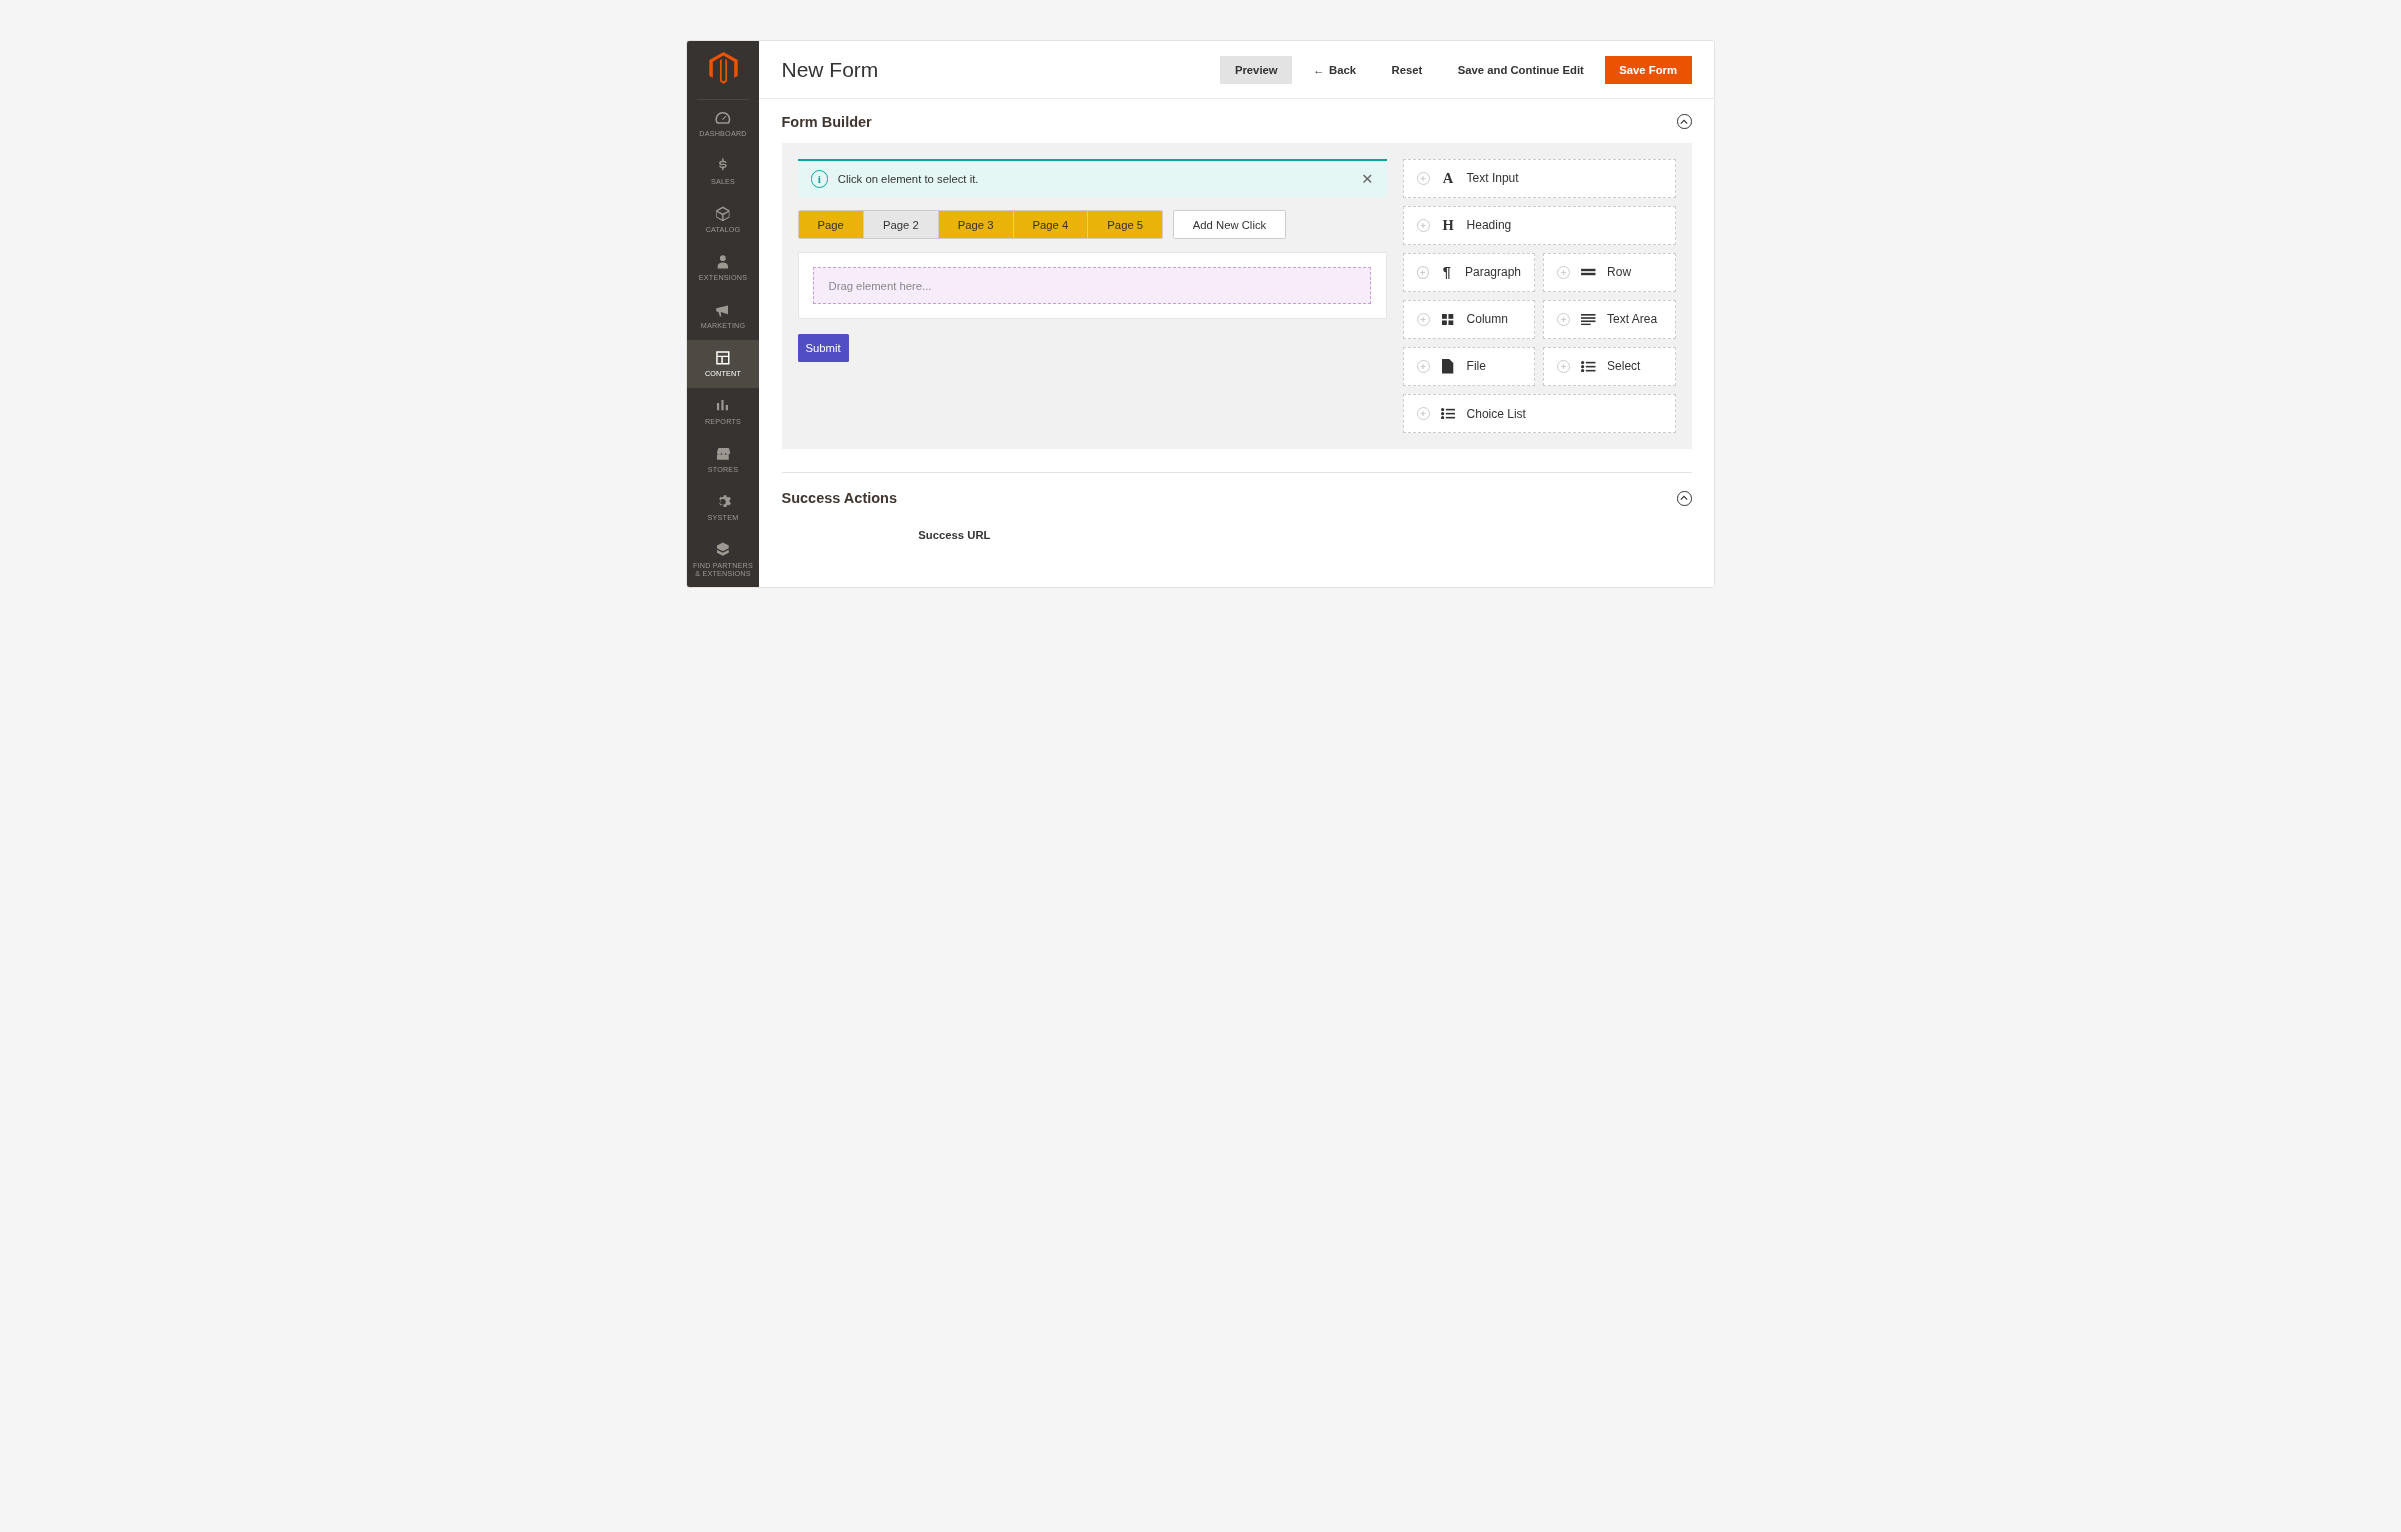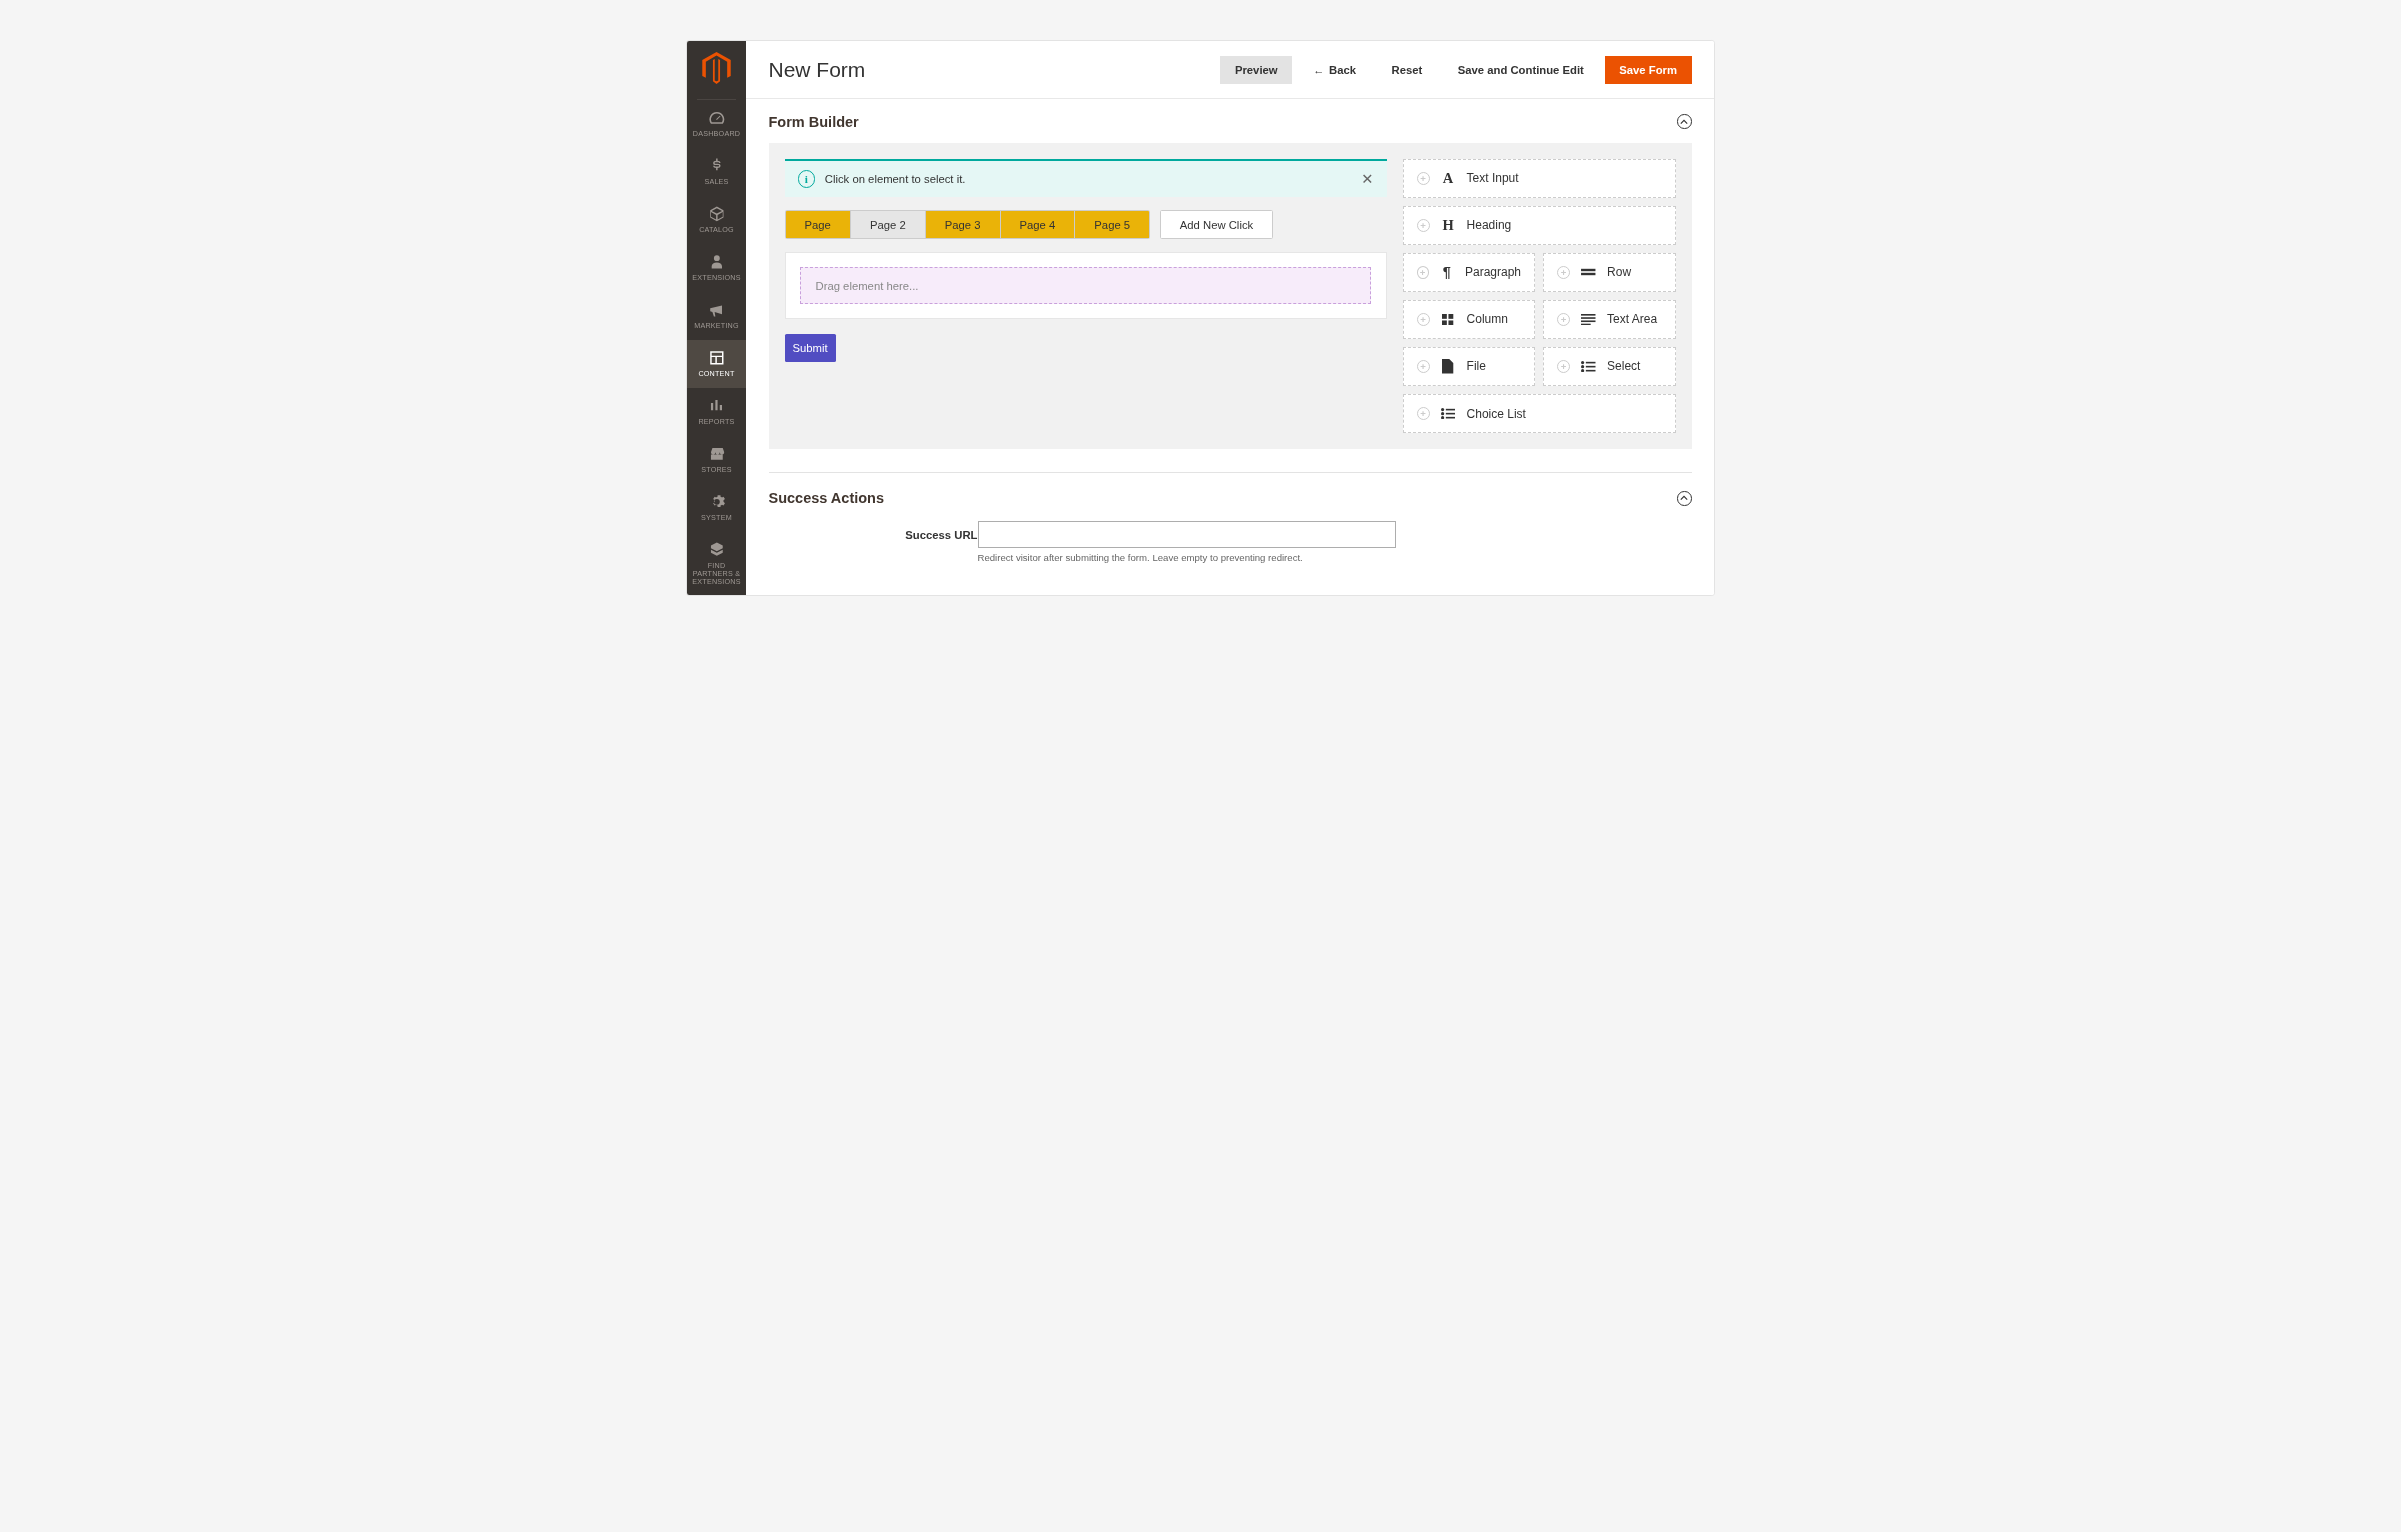--- a/index.html
+++ b/index.html
@@ -1,19 +1,19 @@
 <!DOCTYPE html>
 <html style="font-size:13px"><head>
 <meta charset="utf-8">
 <style>
 * { box-sizing: border-box; margin: 0; padding: 0; }
 body { font-family: -apple-system, BlinkMacSystemFont, "Segoe UI", Helvetica, Arial, sans-serif; background: #f5f5f5; padding: 40px; }
 .app { display: flex; max-width: 1029px; margin: 0 auto; border: 0.8px solid #e3e3e3; border-radius: 3.2px; overflow: hidden; background: #fff; }
 
-.sidebar { width: 59px; background: #373330; display: flex; flex-direction: column; }
+.sidebar { width: 72px; background: #373330; display: flex; flex-direction: column; }
 .logo { padding: 11.3px 0; text-align: center; border-bottom: 0.8px solid #4a4542; margin: 0 9.6px; }
 .logo svg { width: 29px; height: 32px; }
 .side-item { padding: 9.6px 3.2px; text-align: center; cursor: pointer; color: #9e9893; }
 .side-item.active { background: #4f4943; color: #fff; }
 .side-item .ico { display: block; margin: 0 auto 3.2px; width: 17.7px; height: 17.7px; fill: currentColor; }
 .side-item .lbl { font-size: 7.2px; letter-spacing: 0.2px; display: block; line-height: 1.1; }
 
 .main { flex: 1; display: flex; flex-direction: column; background: #fff; }
 .topbar { display: flex; align-items: center; padding: 14.5px 22.5px; border-bottom: 0.8px solid #e8e8e8; }
 .page-title { font-size: 21px; font-weight: 400; color: #333; }
@@ -278,21 +278,17 @@
         <span>Success Actions</span>
         <span class="chevron">
           <svg width="8" height="8" viewBox="0 0 10 10">
               <path d="M1 7l4-4 4 4" stroke="#333" stroke-width="1.5" fill="none"></path>
             </svg>
         </span>
       </div>
 
       <div class="field-row" style="margin-top:14.5px">
         <div class="field-label">Success URL</div>
-        <div class="field-input">
-          <input type="text" value="" style="">
-          <div class="field-hint">Redirect visitor after submitting the form. Leave empty to preventing redirect.</div>
-        </div>
       </div>
     </div>
   </div>
 </div>
 
 
 </body></html>

